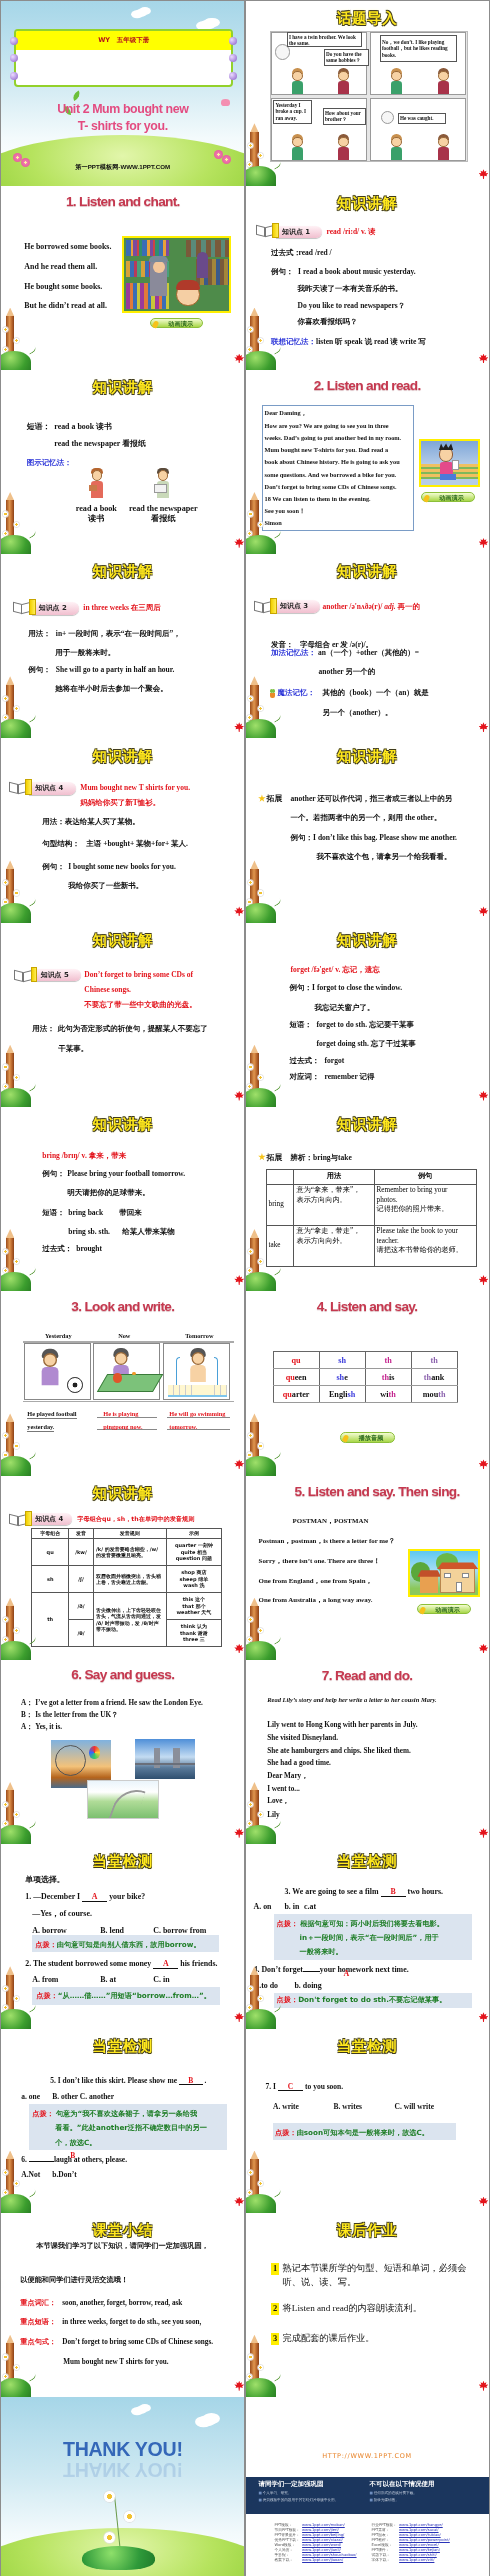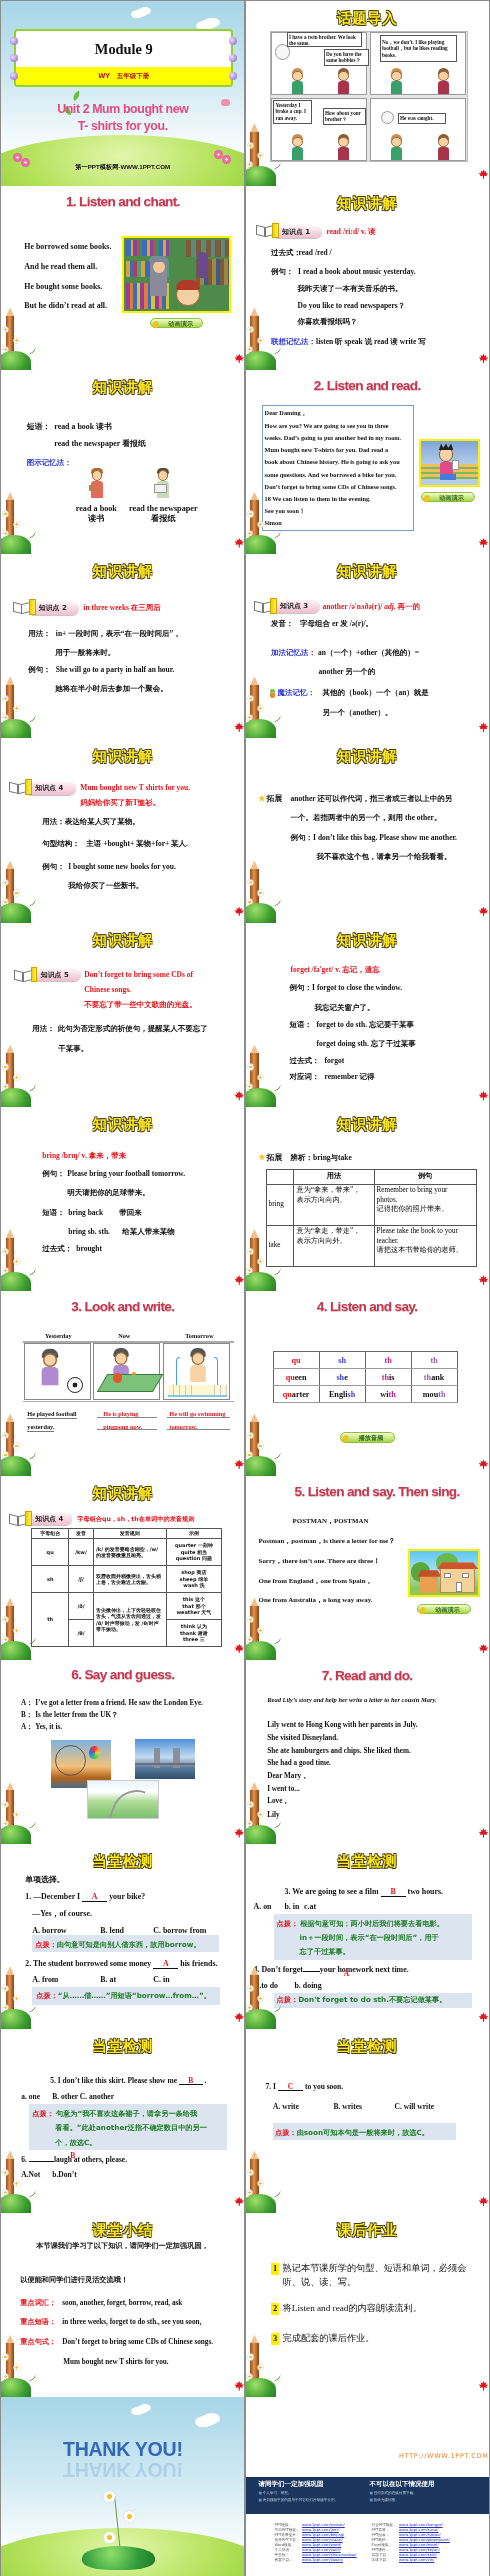--- a/index.html
+++ b/index.html
@@ -83,23 +83,20 @@
 </head>
 <body>
 
 <div class="grid">
 
 <div class="slide sky">
   <div class="cloud" style="left:134px;top:7.9px;width:11.8px;height:7.9px"></div>
   <div class="cloud" style="left:199px;top:18.3px;width:15.7px;height:9.8px"></div>
   <div class="hill"></div>
   <div class="board">
-    <div class="board-top">
-          <span class="module">Module 9</span>
-        </div>
     <div class="board-band">
           <span class="edition">WY   五年级下册</span>
         </div>
   </div>
   <span class="dot" style="left:9.2px;top:36px"></span>
   <span class="dot" style="left:9.2px;top:53px"></span>
   <span class="dot" style="left:9.2px;top:71px"></span>
   <span class="dot" style="left:228px;top:36px"></span>
   <span class="dot" style="left:228px;top:53px"></span>
   <span class="dot" style="left:228px;top:71px"></span>
@@ -336,21 +333,21 @@
 
 <div class="slide">
   <div class="a ty" style="top:9.2px">知识讲解</div>
   <div class="kp-pill" style="left:28px;top:46px;width:46px"><span>知识点</span> <span>3</span></div>
   <div class="kp-book" style="left:7.9px;top:44px">
         <span class="pg pl"></span>
         <span class="pg pr"></span>
         <span class="cv"></span>
       </div>
   <div class="a b red" style="left:77px;top:48px"><span>another /ə'nʌðə(r)/ </span><i>adj.</i><span> 再一的</span></div>
-  <div class="a b" style="left:25.5px;top:65px"><span class="lbl" style="width:29px">发音：</span><span>字母组合 er 发 /ə(r)/。</span></div>
+  <div class="a b" style="left:25.5px;top:86px"><span class="lbl" style="width:29px">发音：</span><span>字母组合 er 发 /ə(r)/。</span></div>
   <div class="a b" style="left:25.5px;top:94px"><span class="lbl blue" style="width:47px">加法记忆法：</span><span>an（一个）+other（其他的）=</span></div>
   <div class="a b" style="left:73px;top:113px">another 另一个的</div>
   <span class="a" style="left:24px;top:135px;width:5.9px;height:9.2px">
         <span style="position:absolute;left:0.7px;top:3.9px;width:5.2px;height:5.2px;background:#e98b2a;border-radius:0 0 2px 2px"></span>
         <span style="position:absolute;left:0;top:0;width:3.3px;height:3.9px;background:#7cc043;border-radius:50%"></span>
         <span style="position:absolute;left:2.6px;top:0;width:3.3px;height:3.9px;background:#7cc043;border-radius:50%"></span>
       </span>
   <div class="a b" style="left:32px;top:134px"><span class="lbl blue" style="width:45px">魔法记忆：</span><span>其他的（book）一个（an）就是</span></div>
   <div class="a b" style="left:77px;top:154px">另一个（another）。</div>
   <div class="deco-pencil">
@@ -804,21 +801,21 @@
   <div class="maple"></div>
 </div>
 
 <div class="slide">
   <div class="a ty" style="top:9.2px">当堂检测</div>
   <div class="a q" style="left:39px;top:43px"><span>3. We are going to see a film</span><span class="blank" style="width:25px">B</span><span>two hours.</span></div>
   <div class="a q" style="left:7.9px;top:58px"><span class="lbl" style="width:31px">A. on</span><span class="lbl" style="width:19.6px">b. in</span><span>c.at</span></div>
   <div class="hintbox" style="left:28px;top:70px;width:198px;height:46px"></div>
   <div class="a hint" style="left:31px;top:75px"><span class="red lbl" style="width:23.6px">点拨：</span><span class="green">根据句意可知：两小时后我们将要去看电影。</span></div>
   <div class="a hint green" style="left:54px;top:89px">in＋一段时间，表示“在一段时间后”，用于</div>
-  <div class="a hint green" style="left:54px;top:103px">忘了干过某事。</div>
+  <div class="a hint green" style="left:54px;top:103px">一般将来时。</div>
   <div class="a q" style="left:7.9px;top:121px"><span>4. Don’t forget</span><span class="blank" style="width:17px;margin:0"></span><span>your homework next time.</span></div>
   <div class="a q red" style="left:98px;top:125px">A</div>
   <div class="a q" style="left:7.9px;top:137px"><span class="lbl" style="width:41px">A.to  do</span><span>b. doing</span></div>
   <div class="hintbox" style="left:28px;top:149px;width:198px;height:14.4px"></div>
   <div class="a hint" style="left:31px;top:151px"><span class="red">点拨：</span><span class="green">Don't forget to do sth.不要忘记做某事。</span></div>
   <div class="deco-pencil">
         <span class="pencil-tip"></span>
         <span class="pencil-body"></span>
         <span class="daisy" style="left:2px;top:19.6px"></span>
         <span class="daisy" style="left:12.4px;top:30px"></span>
@@ -920,21 +917,21 @@
   <div class="a" style="left:0;right:0;top:41px;text-align:center;font:bold 19.6px/22px 'Liberation Sans',sans-serif;color:#3467b8;letter-spacing:-0.3px">THANK YOU!</div>
   <div class="a" style="left:0;right:0;top:62px;text-align:center;font:bold 19.6px/22px 'Liberation Sans',sans-serif;color:#3467b8;letter-spacing:-0.3px;transform:scaleY(-1);opacity:.18">THANK YOU!</div>
   <div class="a" style="left:116px;top:99px;width:1.3px;height:56px;background:#6a9a4a;transform:rotate(-6deg)"></div>
   <span class="daisy" style="left:103px;top:94px;width:10.5px;height:10.5px"></span>
   <span class="daisy" style="left:123px;top:114px;width:10.5px;height:10.5px"></span>
   <span class="daisy" style="left:103px;top:135px;width:10.5px;height:10.5px"></span>
   <div class="a" style="left:81px;top:149px;width:73px;height:23.6px;border-radius:50% 50% 40% 40%;background:radial-gradient(circle at 40% 30%,#8ee06a,#2f9a3a 60%,#1f7a2a)"></div>
 </div>
 
 <div class="slide">
-  <div class="a" style="left:0;right:0;top:56px;text-align:right;font:6.5px/7.9px 'DejaVu Sans',sans-serif;color:#e8842a;letter-spacing:0.7px">HTTP://WWW.1PPT.COM</div>
+  <div class="a" style="left:0;right:0;top:56px;text-align:center;font:6.5px/7.9px 'DejaVu Sans',sans-serif;color:#e8842a;letter-spacing:0.7px">HTTP://WWW.1PPT.COM</div>
   <div class="navy-band"></div>
   <div class="a nb-h" style="left:13px;top:84px">请同学们一定加强巩固</div>
   <div class="a nb-i" style="left:13px;top:94px">个人学习、研究。</div>
   <div class="a nb-i" style="left:13px;top:101px">拷贝模板中的内容用于其它幻灯片母版中使用。</div>
   <div class="a nb-h" style="left:124px;top:84px">不可以在以下情况使用</div>
   <div class="a nb-i" style="left:124px;top:94px">任何形式的在线付费下载。</div>
   <div class="a nb-i" style="left:124px;top:101px">刻录光碟销售。</div>
   <div class="a lk" style="left:29px;top:126px">
     <div><span class="lbl" style="width:27.5px">PPT模板：</span><a>www.1ppt.com/moban/</a></div>
     <div><span class="lbl" style="width:27.5px">节日PPT模板：</span><a>www.1ppt.com/jieri/</a></div>

